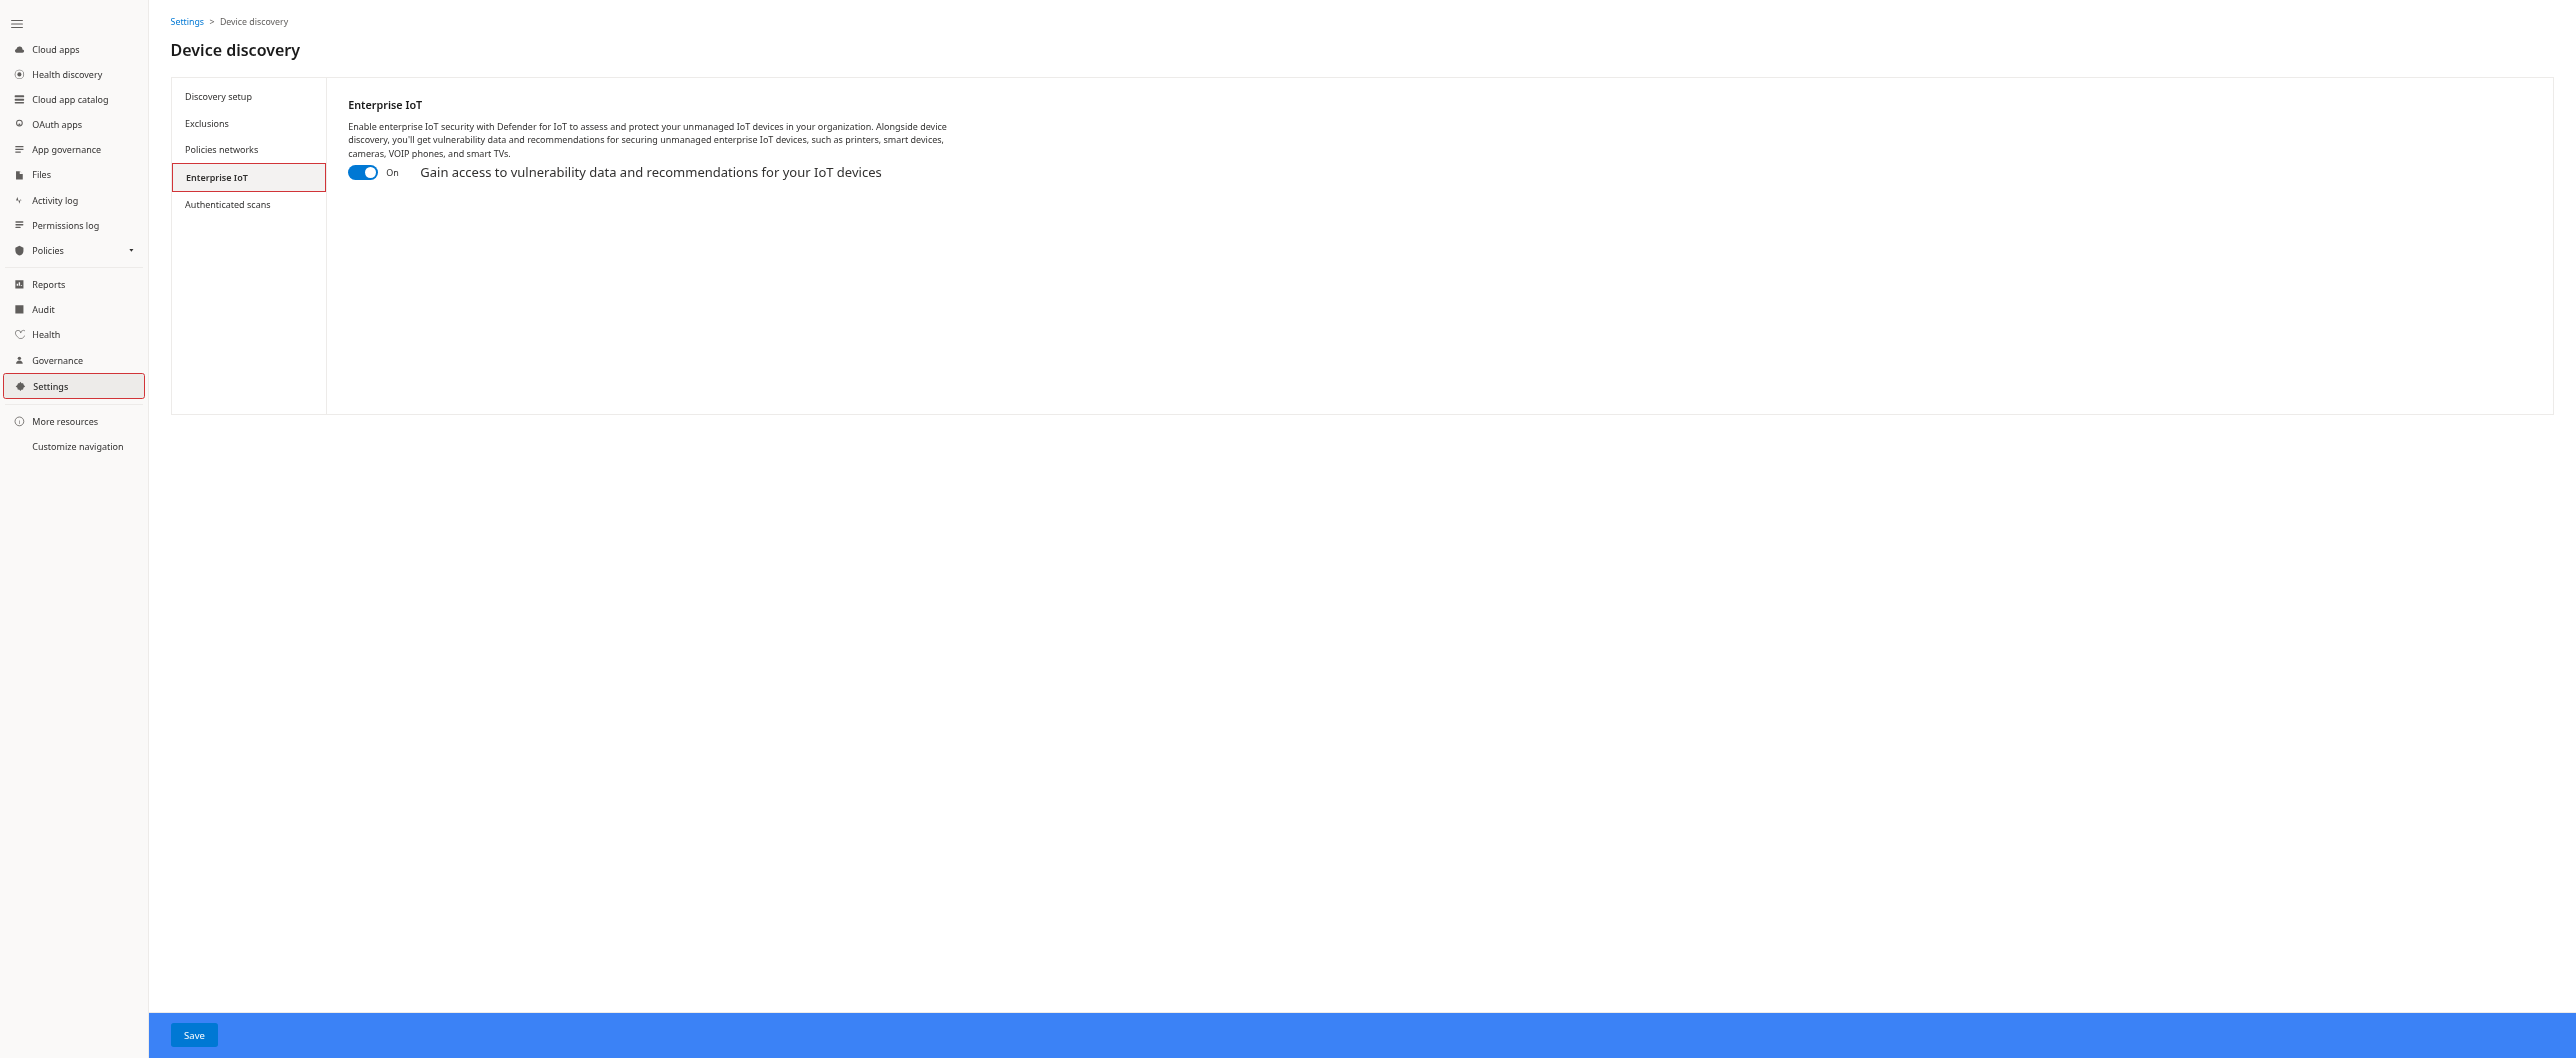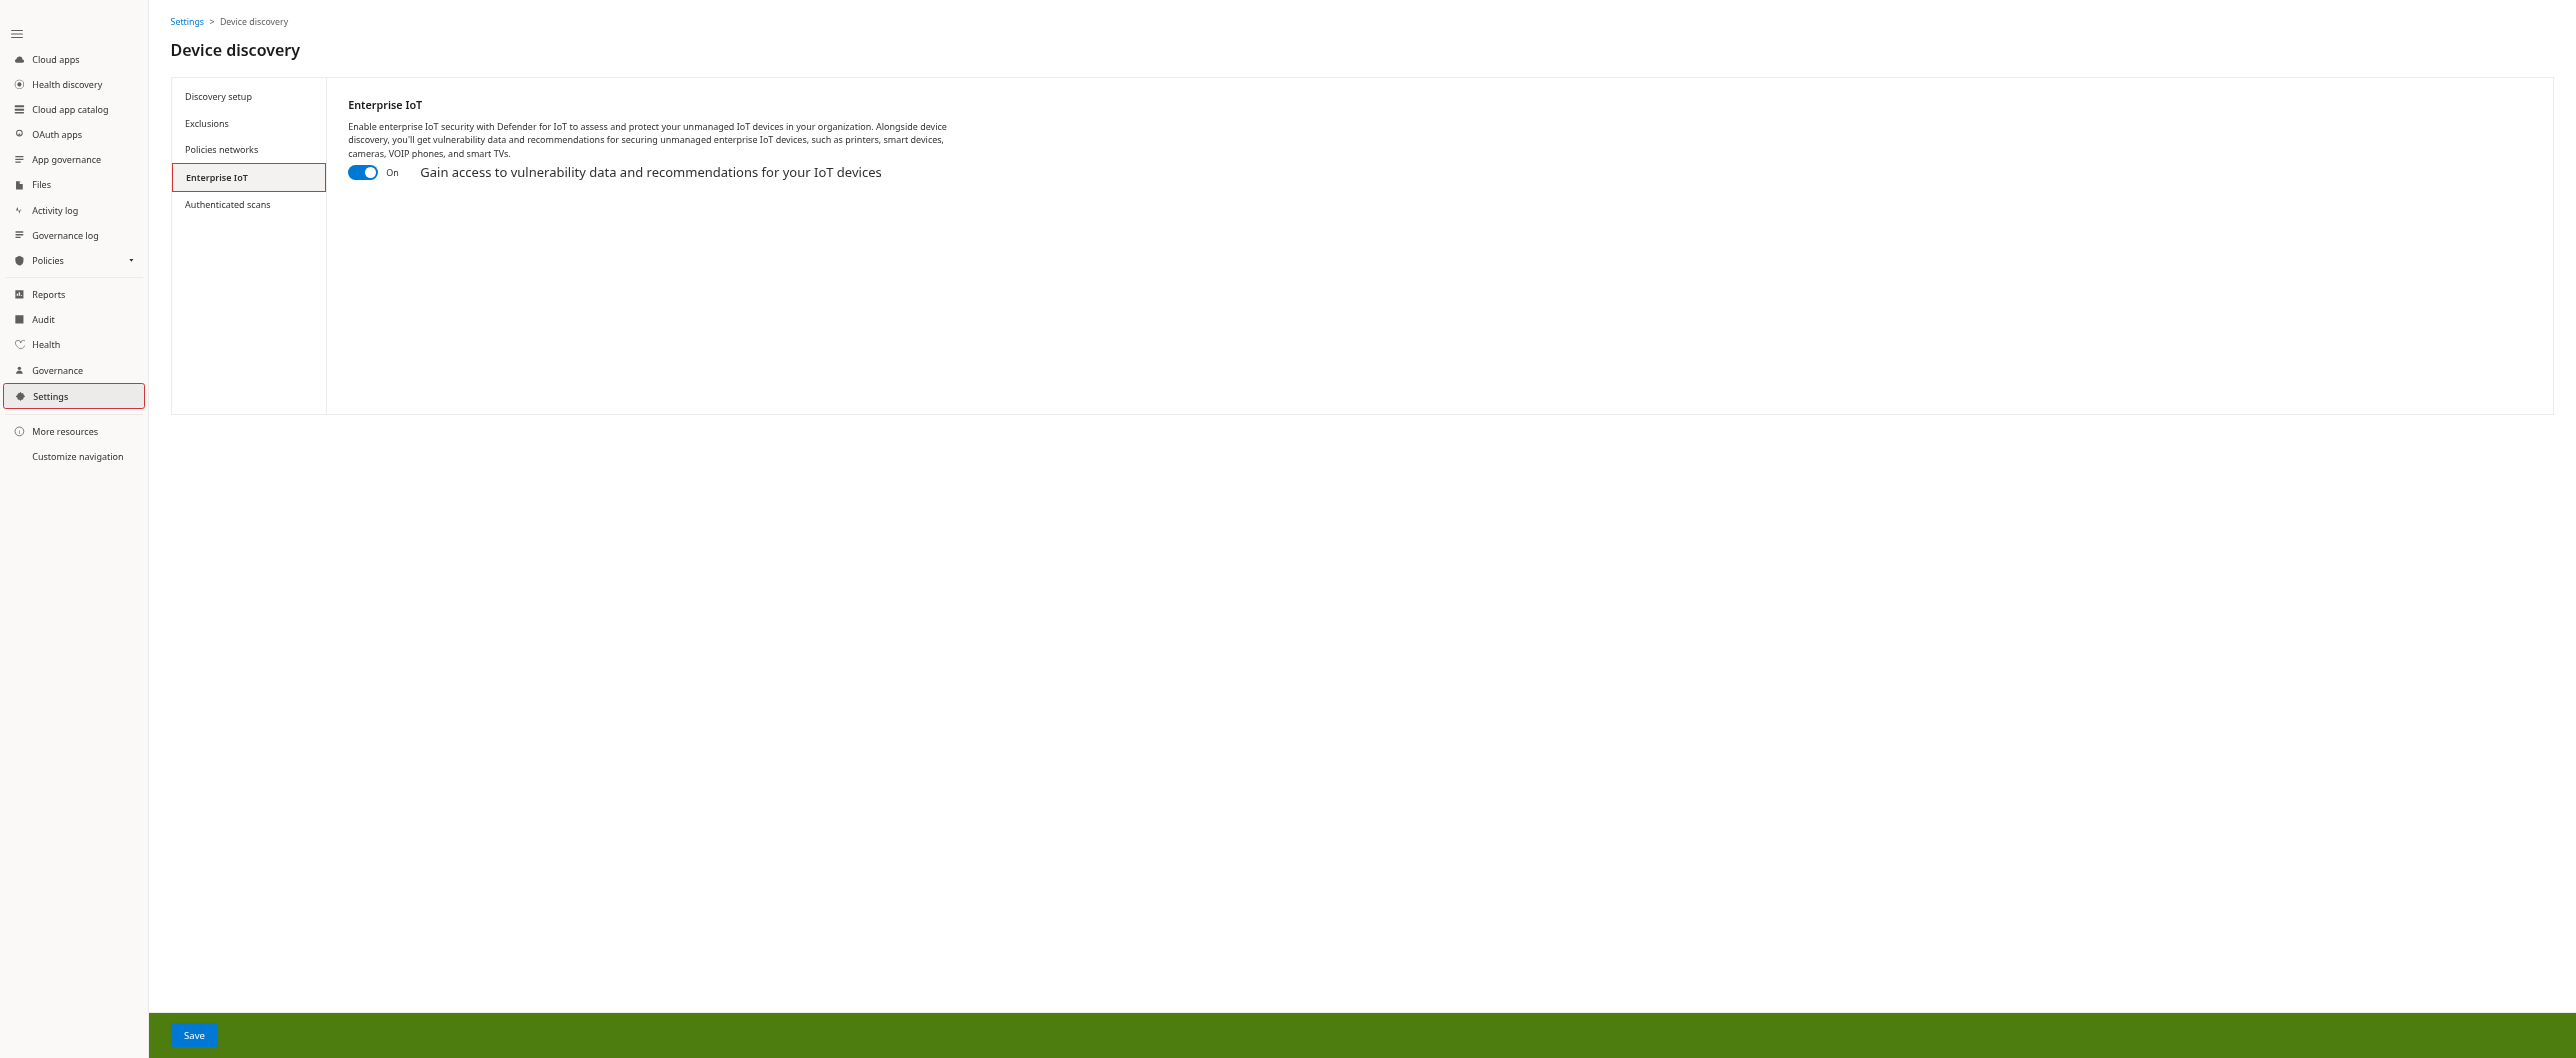--- a/index.html
+++ b/index.html
@@ -15,21 +15,21 @@
 
     
     .sidebar {
       width: 149px;
       min-width: 149px;
       background: #faf9f8;
       border-right: 0.7px solid #edebe9;
       display: flex;
       flex-direction: column;
       overflow-y: auto;
-      padding: 21px 0;
+      padding: 11px 0;
     }
     .sidebar-header {
       display: flex;
       align-items: center;
       padding: 6.8px 10.8px;
       cursor: pointer;
     }
     .sidebar-header svg {
       width: 12px;
       height: 12px;
@@ -183,21 +183,21 @@
       border-radius: 50%;
       position: absolute;
       right: 2.7px;
       transition: left 0.2s;
     }
 
     
     .save-section {
       border-top: 0.7px solid #edebe9;
       padding: 10.8px 21.6px;
-      background: #4d7c0f;
+      background: #3b82f6;
     }
     .btn-save {
       background: #0078d4;
       color: #fff;
       border: none;
       padding: 5.4px 13.5px;
       border-radius: 2.7px;
       font-size: 9.5px;
       cursor: pointer;
       font-family: inherit;
@@ -289,21 +289,21 @@
   </div>
 
   <div class="sidebar-item">
     <span class="icon">
       <svg viewBox="0 0 16 16" fill="currentColor">
           <rect x="2" y="2" width="12" height="2" rx="1"></rect>
           <rect x="2" y="6" width="12" height="2" rx="1"></rect>
           <rect x="2" y="10" width="8" height="2" rx="1"></rect>
         </svg>
     </span>
-    <span>Governance log</span>
+    <span>Permissions log</span>
   </div>
 
   <div class="sidebar-item">
     <span class="icon">
       <svg viewBox="0 0 16 16" fill="currentColor">
           <path d="M8 1L2 4v4c0 3.5 2.5 6.5 6 7.5C14.5 14.5 14 8 14 8V4L8 1z"></path>
         </svg>
     </span>
     <span>Policies</span>
     <span class="chevron">

